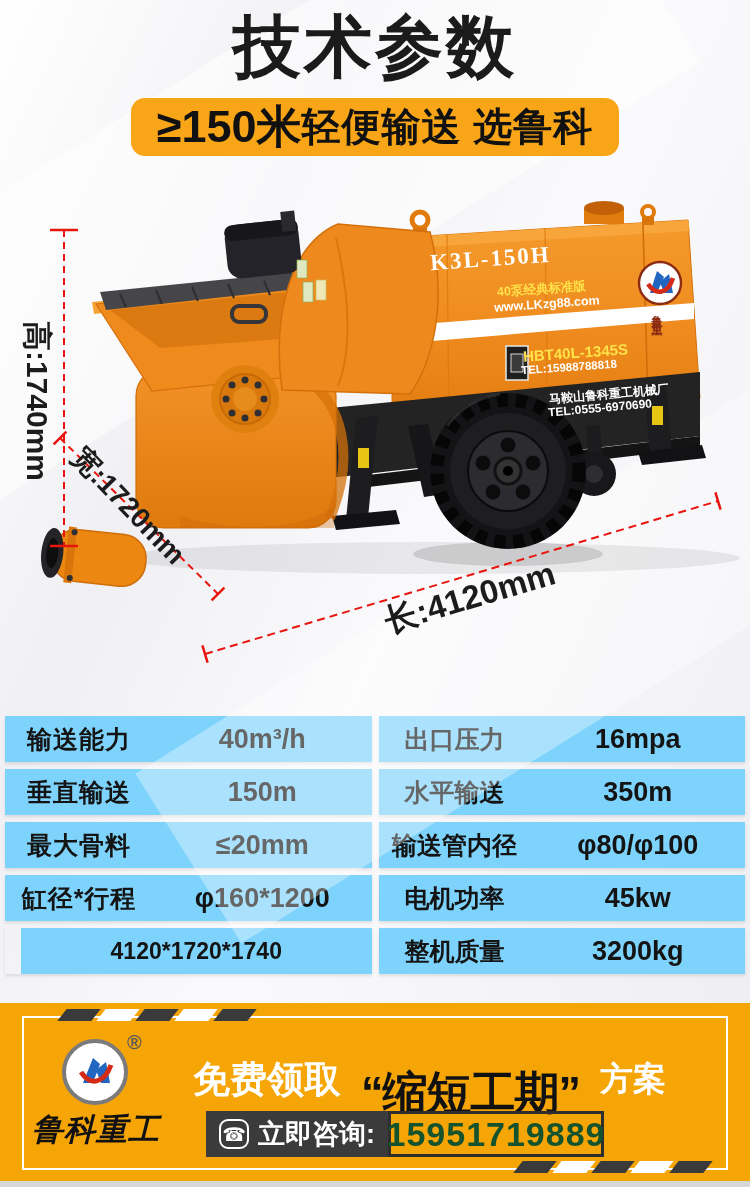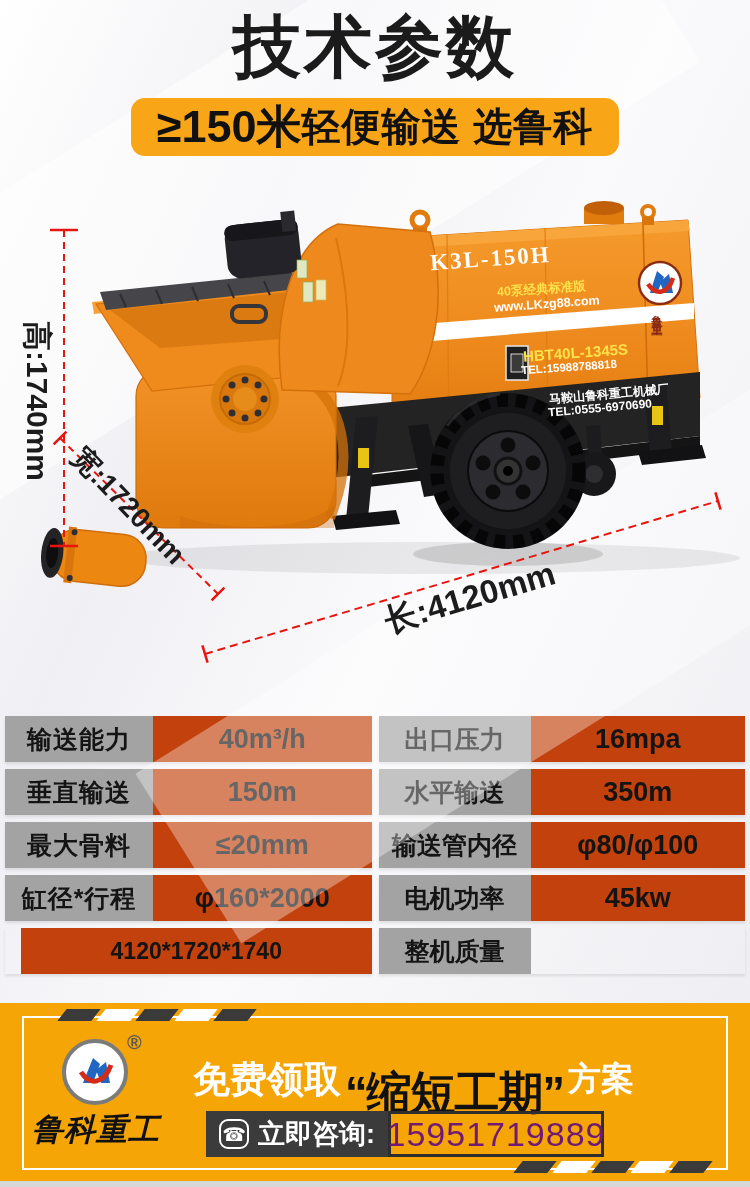--- a/index.html
+++ b/index.html
@@ -39,26 +39,26 @@
   .d-tel     { left:521px; top:175px; font-size:11.5px; color:#fff; }
   .d-factory { left:549px; top:200px; font-size:12px; color:#fff; transform:rotate(-5deg); }
   .d-ftel    { left:548px; top:215px; font-size:12px; color:#fff; transform:rotate(-5deg); }
   .d-brand   { left:649px; top:120px; font-size:11px; color:#8a2b12; writing-mode:vertical-rl; letter-spacing:4px; transform:none; font-family:"Liberation Serif","DejaVu Serif",serif; }
 
   
   .specs { display:flex; gap:7px; padding:0 5px; margin-top:30px; }
   .spec-col { flex:1; display:flex; flex-direction:column; gap:7px; }
   .spec-row { display:flex; height:46px; box-shadow:0 2px 3px rgba(0,0,0,.10); }
   .spec-label {
-    width:148px; background:#a3a3a3; color:#141414; display:flex; align-items:center;
+    width:148px; background:#7dd3fc; color:#141414; display:flex; align-items:center;
     justify-content:center; font-size:25px; font-weight:700; letter-spacing:1px;
   }
   .col-right .spec-label { width:152px; letter-spacing:0; }
   .spec-value {
-    flex:1; background:#c2410c; color:#141414; display:flex; align-items:center;
+    flex:1; background:#7dd3fc; color:#141414; display:flex; align-items:center;
     justify-content:center; font-size:27px; font-weight:700;
   }
   .v-small { font-size:23px;margin-left:16px; }
 
   
   .footer { position:relative; width:750px; height:180px; margin-top:29px; background:#f5a505; }
   .f-border { position:absolute; left:22px; right:22px; top:13px; bottom:13px; border:2px solid #fff; }
   .dash-group { position:absolute; display:flex; gap:5px; z-index:3; }
   .dg-top { left:62px; top:6px; }
   .dg-bottom { left:518px; top:158px; }
@@ -67,34 +67,34 @@
   .logo-circle {
     position:absolute; left:62px; top:36px; width:66px; height:66px; border-radius:50%;
     background:#fff; border:4px solid #7b7b7b; display:flex; align-items:center; justify-content:center;
   }
   .reg-mark { position:absolute; left:127px; top:28px; font-size:20px; font-weight:700; color:#5a5a5a; }
   .footer-brand {
     position:absolute; left:10px; top:106px; width:172px; text-align:center;
     font-size:31px; font-weight:900; color:#111; font-style:italic;
     font-family:"DejaVu Serif","Liberation Serif",serif; letter-spacing:1px;
   }
-  .promo { position:absolute; left:193px; top:33px; display:flex; align-items:center; gap:4px; }
+  .promo { position:absolute; left:193px; top:33px; display:flex; align-items:center; gap:20px; }
   .promo .p-w1 { font-size:37px; font-weight:900; color:#fff; }
   .promo .p-bk { font-size:45px; font-weight:900; color:#111; letter-spacing:-1px;margin-top:27px; }
   .promo .p-w2 { font-size:33px; font-weight:900; color:#fff; }
   .cta { position:absolute; left:206px; top:108px; display:flex; align-items:stretch; cursor:pointer; }
   .cta-bar { background:#3b3b3b; height:46px; display:flex; align-items:center; gap:9px; padding:0 13px; }
   .phone-icon {
     width:30px; height:30px; border:2px solid #fff; border-radius:9px; color:#fff;
     display:flex; align-items:center; justify-content:center; font-size:19px; line-height:1;
   }
   .cta-label { color:#fff; font-size:27px; font-weight:800; }
   .phone-box {
     width:216px; height:46px; border:3px solid #2e2e2e; display:flex; align-items:center;
-    justify-content:center; color:#701a75; font-size:34px; font-weight:400; letter-spacing:1px;
+    justify-content:center; color:#14532d; font-size:34px; font-weight:700; letter-spacing:1px;
   }
   .bottom-strip { position:absolute; left:0; bottom:0; width:750px; height:6px; background:#d7d7d7; }
 </style>
 </head>
 <body>
 
 <div class="bg-sweep sweep1"></div>
 <div class="bg-sweep sweep2"></div>
 
 <div class="header">
@@ -275,21 +275,21 @@
     <div class="spec-row">
       <div class="spec-label">垂直输送</div>
       <div class="spec-value">150m</div>
     </div>
     <div class="spec-row">
       <div class="spec-label">最大骨料</div>
       <div class="spec-value">≤20mm</div>
     </div>
     <div class="spec-row">
       <div class="spec-label">缸径*行程</div>
-      <div class="spec-value">φ160*2000</div>
+      <div class="spec-value">φ160*1200</div>
     </div>
     <div class="spec-row">
       <div class="spec-value v-small">4120*1720*1740</div>
     </div>
   </div>
   <div class="spec-col col-right">
     <div class="spec-row">
       <div class="spec-label">出口压力</div>
       <div class="spec-value">16mpa</div>
     </div>
@@ -300,20 +300,21 @@
     <div class="spec-row">
       <div class="spec-label">输送管内径</div>
       <div class="spec-value">φ80/φ100</div>
     </div>
     <div class="spec-row">
       <div class="spec-label">电机功率</div>
       <div class="spec-value">45kw</div>
     </div>
     <div class="spec-row">
       <div class="spec-label">整机质量</div>
+      <div class="spec-value">3200kg</div>
     </div>
   </div>
 </div>
 
 <div class="footer">
   <div class="f-border"></div>
   <div class="dash-group dg-top">
     <div class="dash dk"></div>
       <div class="dash wt"></div>
       <div class="dash dk"></div>

